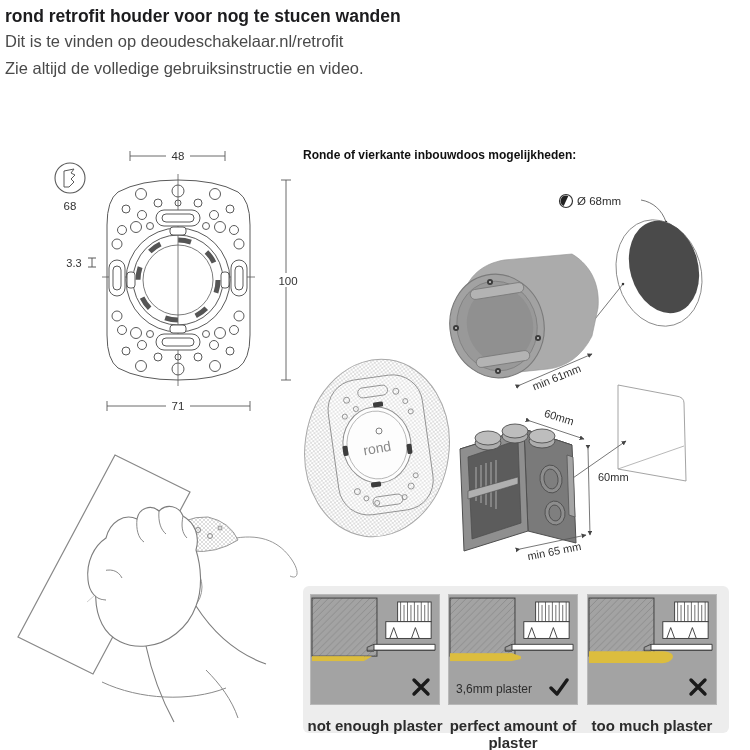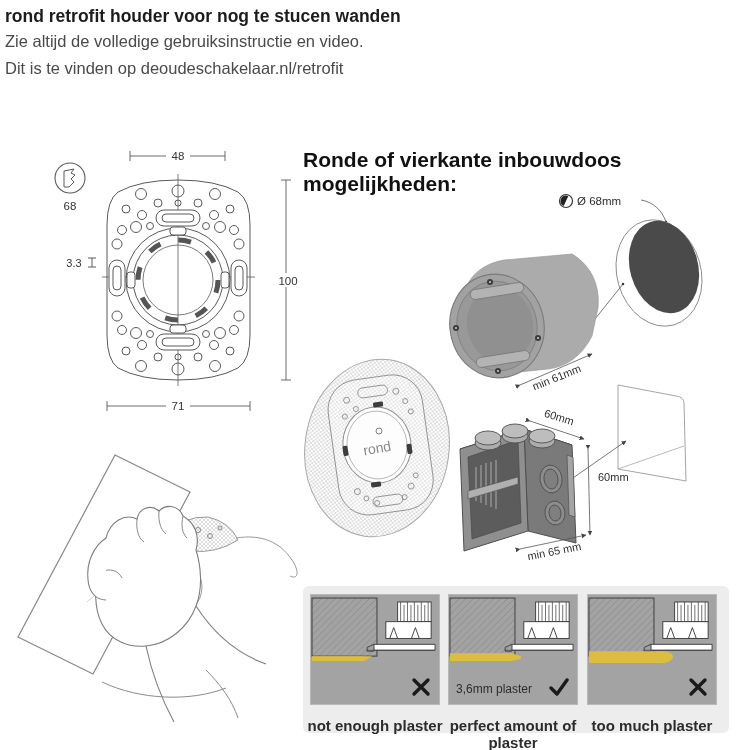--- a/index.html
+++ b/index.html
@@ -4,21 +4,21 @@
 <style>
   html,body{margin:0;padding:0;background:#fff;}
   #page{position:relative;width:750px;height:750px;background:#ffffff;overflow:hidden;
         font-family:"Liberation Sans",sans-serif;}
   .abs{position:absolute;}
   
   #header{left:5px;top:6px;width:480px;}
   #header h1{margin:0;font-size:17.5px;font-weight:bold;color:#1c1c1e;letter-spacing:0;}
   #header p{margin:2px 0 0 0;font-size:16.5px;color:#4a4a4a;line-height:25px;}
   
-  #section-heading{left:303px;top:148px;width:440px;font-size:21px;font-weight:bold;color:#111;}
+  #section-heading{left:303px;top:148px;width:440px;font-size:12px;font-weight:bold;color:#111;}
   
   #guide{left:303px;top:586px;width:426px;height:147px;background:#ededed;border-radius:6px;}
   .panel{position:absolute;top:8px;width:130px;height:111px;background:#a3a3a3;border:1px solid #b9b9b9;box-sizing:border-box;}
   .panel .draw{position:absolute;left:0;top:0;}
   .panel .badge{position:absolute;left:7px;bottom:8px;font-size:12px;color:#2d2d2d;}
   .panel .mark{position:absolute;right:8px;bottom:7px;width:20px;height:20px;}
   .panel-label{position:absolute;top:122px;font-size:15px;font-weight:700;color:#2c2c2c;text-align:center;width:140px;}
   svg text{font-family:"Liberation Sans",sans-serif;}
 </style>
 </head>
@@ -53,22 +53,22 @@
         <path d="M102,44 L106,33 L110,44 Z" stroke-width="0.9"></path>
         <path d="M64,50 h62 v6 h-62 z" stroke-width="0.9"></path>
         <path d="M64,50 l-7,3 v4 h7" stroke-width="0.8" fill="none"></path>
         <path d="M57,56 h69" stroke-width="0.6" fill="none"></path>
       </g>
     </defs>
   </svg>
 
   <div id="header" class="abs">
     <h1>rond retrofit houder voor nog te stucen wanden</h1>
+    <p>Dit is te vinden op deoudeschakelaar.nl/retrofit</p>
     <p>Zie altijd de volledige gebruiksinstructie en video.</p>
-    <p>Dit is te vinden op deoudeschakelaar.nl/retrofit</p>
   </div>
 
   <div id="section-heading" class="abs">Ronde of vierkante inbouwdoos mogelijkheden:</div>
 
   <svg class="abs" style="left:38px;top:130px" width="272" height="295" viewBox="0 0 272 295">
     <g stroke="#5a5a5a" fill="none" stroke-width="1">
 
       <path d="M 80,62 Q 69,70 69,95 L 69,205 Q 69,230 80,238 Q 102,250 140,250 Q 178,250 200,238 Q 212,230 212,205 L 212,95 Q 212,70 200,62 Q 178,50 140,50 Q 102,50 80,62 Z"></path>
 
       <path d="M140,44 V256" stroke-width="0.8"></path>

